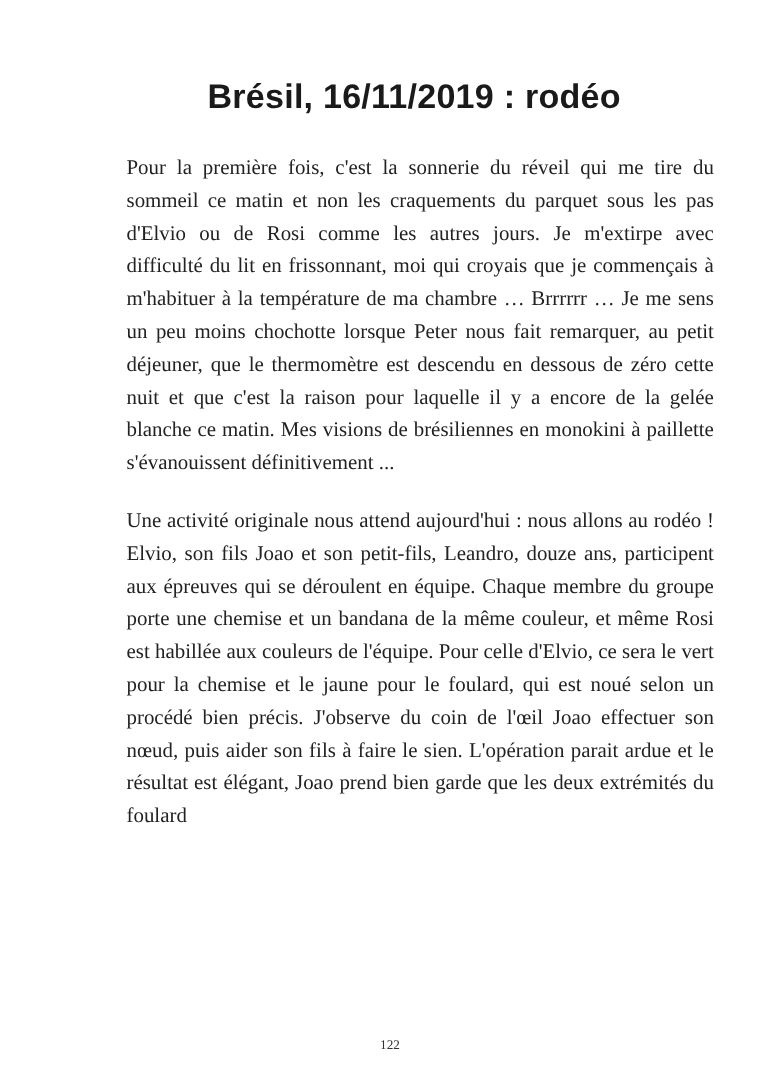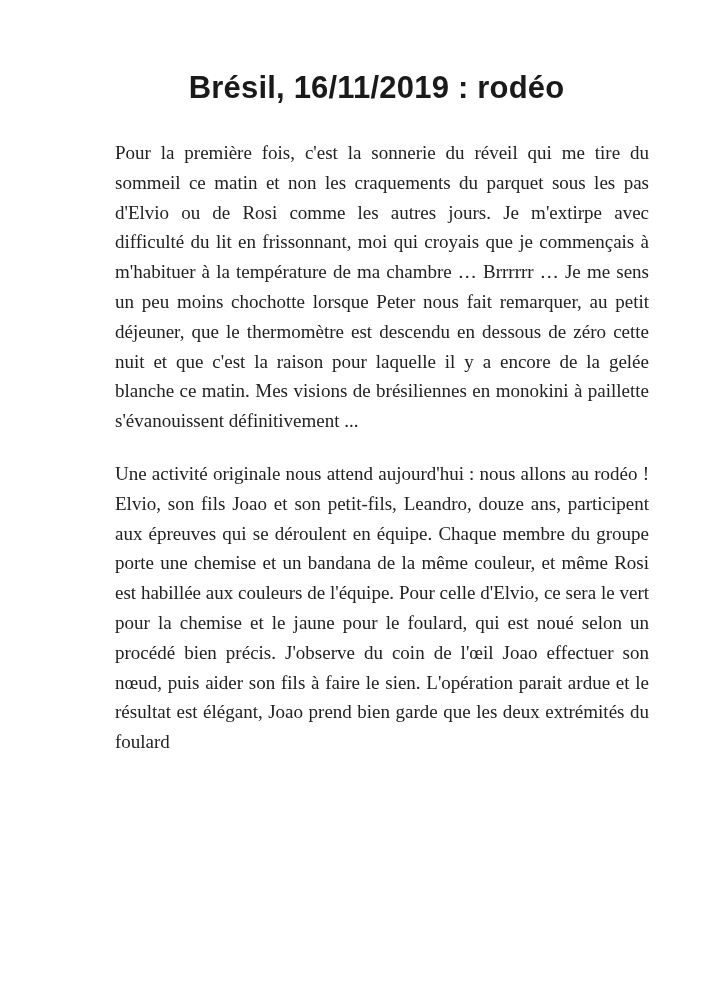--- a/index.html
+++ b/index.html
@@ -50,14 +50,15 @@
 <body>
 
 <div class="page">
 
   <h1 class="doc-title">Brésil, 16/11/2019 : rodéo</h1>
 
   <p class="doc-paragraph">Pour la première fois, c'est la sonnerie du réveil qui me tire du sommeil ce matin et non les craquements du parquet sous les pas d'Elvio ou de Rosi comme les autres jours. Je m'extirpe avec difficulté du lit en frissonnant, moi qui croyais que je commençais à m'habituer à la température de ma chambre … Brrrrrr … Je me sens un peu moins chochotte lorsque Peter nous fait remarquer, au petit déjeuner, que le thermomètre est descendu en dessous de zéro cette nuit et que c'est la raison pour laquelle il y a encore de la gelée blanche ce matin. Mes visions de brésiliennes en monokini à paillette s'évanouissent définitivement ...</p>
 
   <p class="doc-paragraph">Une activité originale nous attend aujourd'hui : nous allons au rodéo ! Elvio, son fils Joao et son petit-fils, Leandro, douze ans, participent aux épreuves qui se déroulent en équipe. Chaque membre du groupe porte une chemise et un bandana de la même couleur, et même Rosi est habillée aux couleurs de l'équipe. Pour celle d'Elvio, ce sera le vert pour la chemise et le jaune pour le foulard, qui est noué selon un procédé bien précis. J'observe du coin de l'œil Joao effectuer son nœud, puis aider son fils à faire le sien. L'opération parait ardue et le résultat est élégant, Joao prend bien garde que les deux extrémités du foulard</p>
 
+  <div class="page-number">122</div>
 
 </div>
 
 </body></html>

